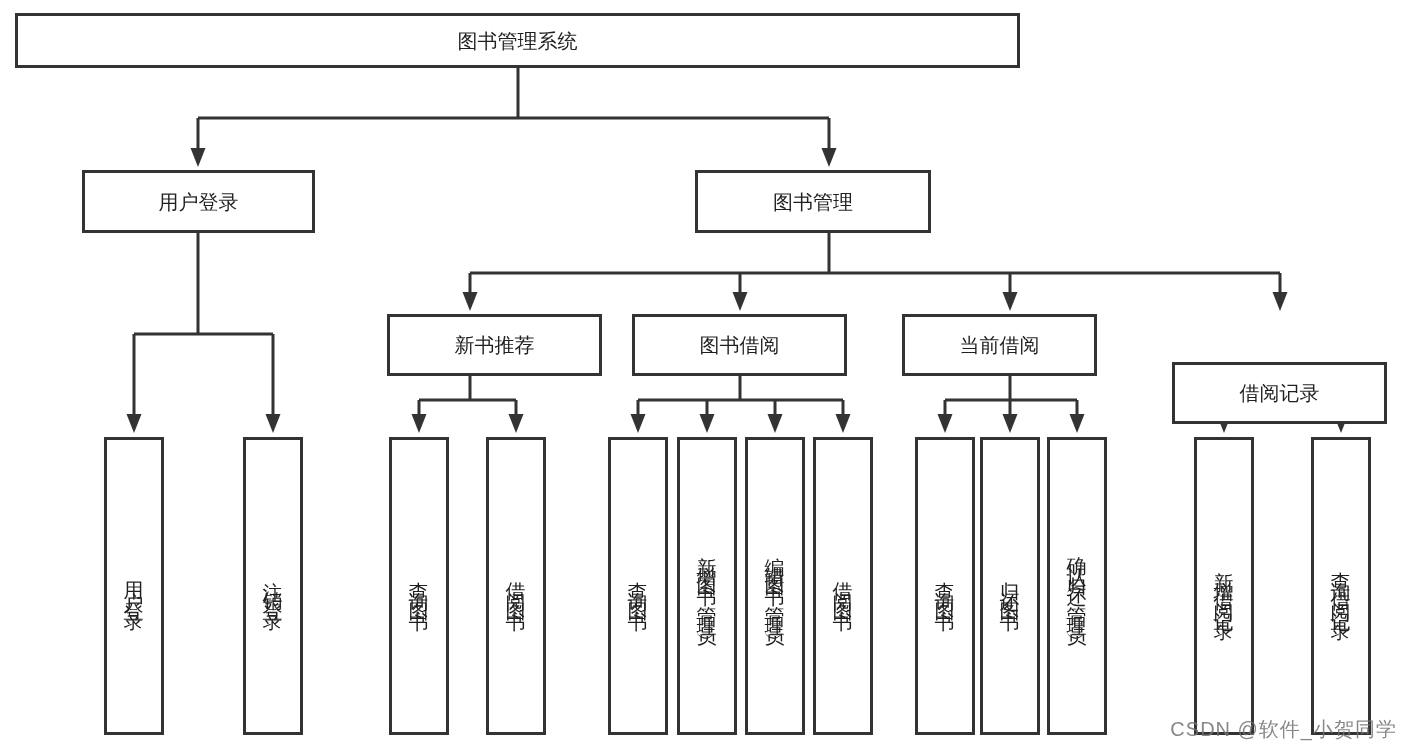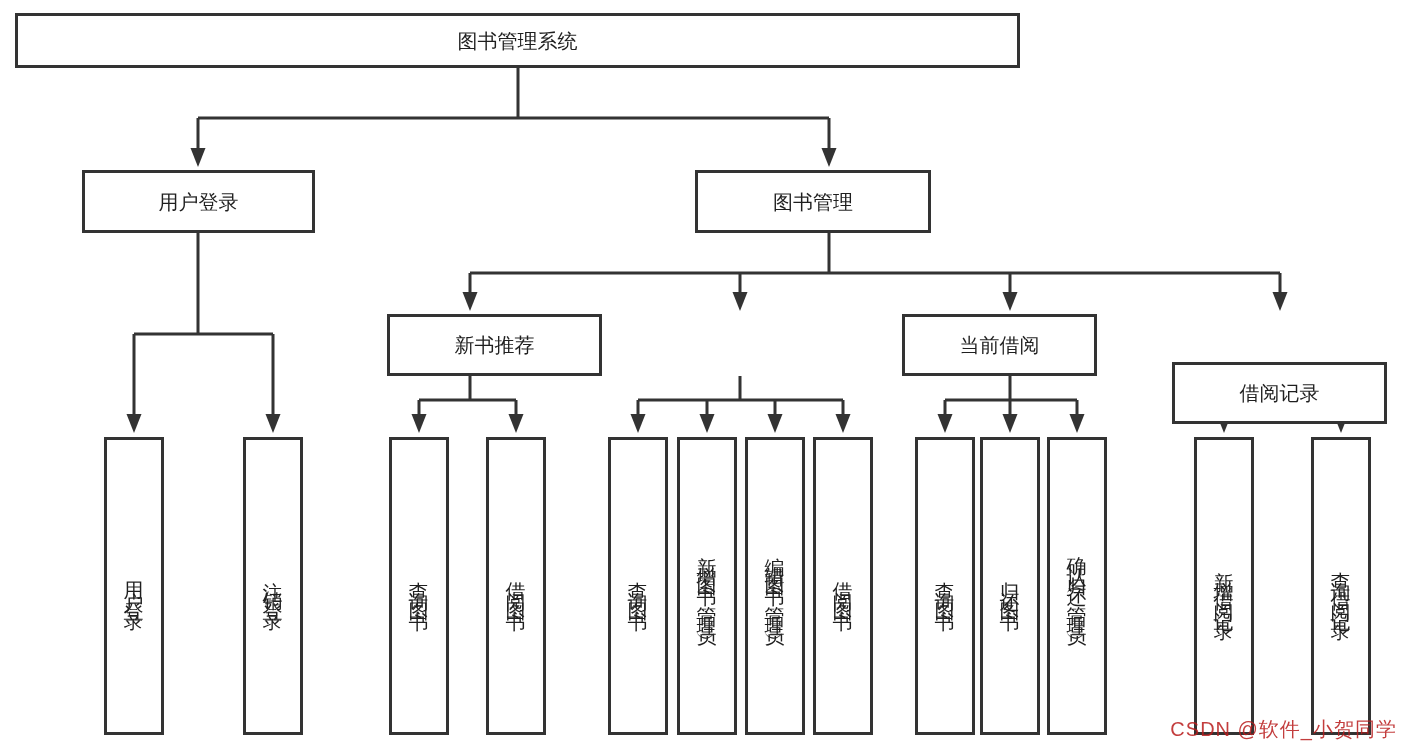--- a/index.html
+++ b/index.html
@@ -35,21 +35,21 @@
     writing-mode: vertical-lr;
     text-orientation: mixed;
     letter-spacing: 10px;
   }
   .watermark {
     position: absolute;
     right: 8px;
     bottom: 4px;
     z-index: 5;
     font-size: 20px;
-    color: #b91c1c;
+    color: #737373;
     opacity: 0.85;
     letter-spacing: 1px;
     white-space: nowrap;
   }
 </style>
 </head>
 <body>
 
 <div class="stage">
 
@@ -92,20 +92,21 @@
       <polygon points="1333.5,414 1348.5,414 1341,433"></polygon>
     </g>
   </svg>
 
   <div class="box" style="left:15px; top:13px; width:1005px; height:55px;">图书管理系统</div>
 
   <div class="box" style="left:82px; top:170px; width:233px; height:63px;">用户登录</div>
   <div class="box" style="left:695px; top:170px; width:236px; height:63px;">图书管理</div>
 
   <div class="box" style="left:362px; top:314px; width:215px; height:62px;margin-left:25px;">新书推荐</div>
+  <div class="box" style="left:632px; top:314px; width:215px; height:62px;">图书借阅</div>
   <div class="box" style="left:902px; top:314px; width:195px; height:62px;">当前借阅</div>
   <div class="box" style="left:1172px; top:314px; width:215px; height:62px;margin-top:48px;">借阅记录</div>
 
   <div class="box v" style="left:104px; top:437px; width:60px; height:298px;">用户登录</div>
   <div class="box v" style="left:243px; top:437px; width:60px; height:298px;">注销登录</div>
 
   <div class="box v" style="left:389px; top:437px; width:60px; height:298px;">查询图书</div>
   <div class="box v" style="left:486px; top:437px; width:60px; height:298px;">借阅图书</div>
 
   <div class="box v" style="left:608px; top:437px; width:60px; height:298px;">查询图书</div>

